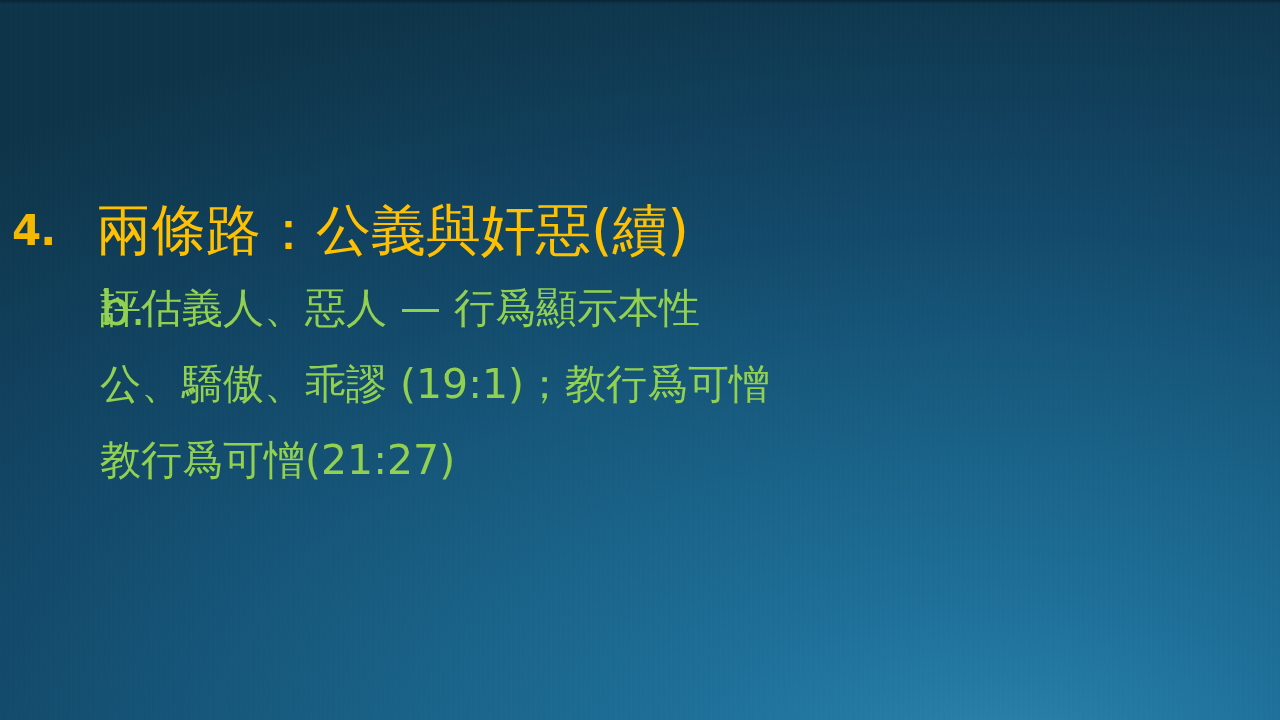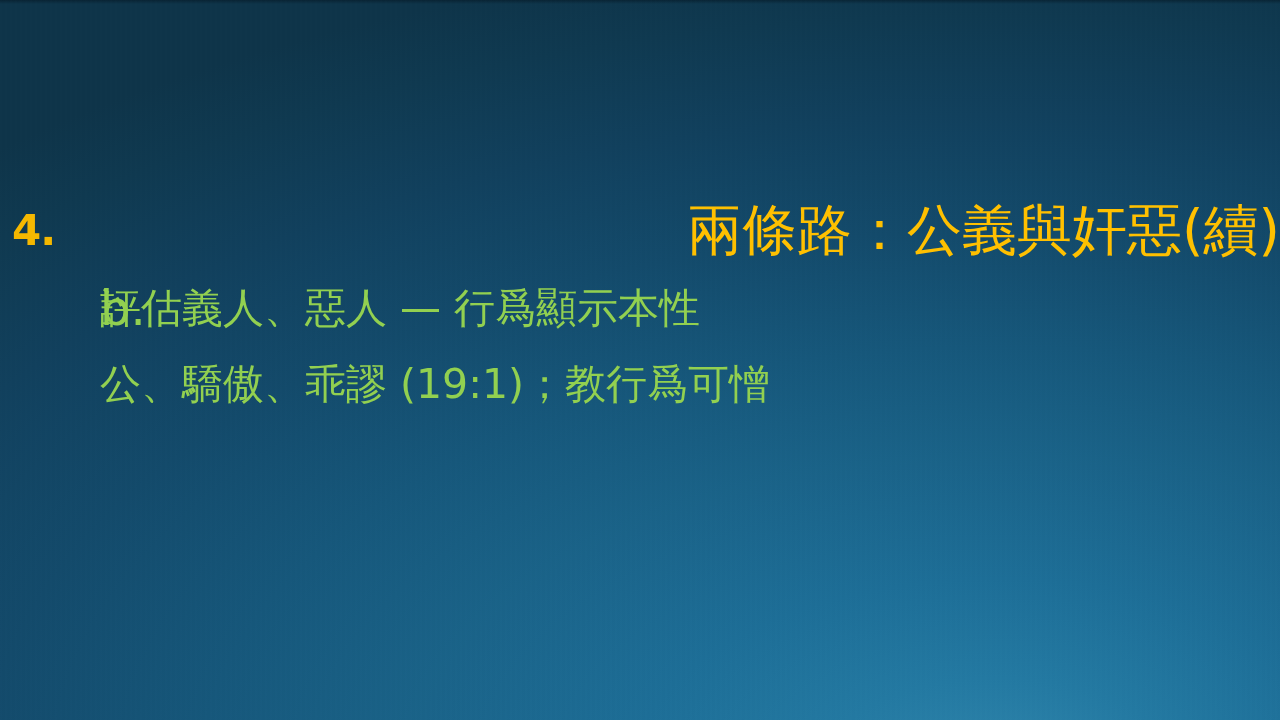--- a/index.html
+++ b/index.html
@@ -78,21 +78,20 @@
     font-weight: 700;
     letter-spacing: -1px;
   }
   .lvl1 .body {
     flex: 1 1 auto;
     color: #ffc000;
     font-size: 55px;
     line-height: 68px;
     letter-spacing: 0px;
     white-space: nowrap;
-    text-align: right;
   }
 
   
   .lvl2 {
     margin: 0;
   }
   .lvl2 .marker {
     flex: 0 0 auto;
     width: 100px;
     padding-left: 100px;
@@ -128,17 +127,18 @@
     <div class="block lvl1">
       <div class="marker">4.</div>
       <div class="body">兩條路：公義與奸惡(續)</div>
     </div>
 
     <div class="block lvl2">
       <div class="marker">b.</div>
       <div class="body">
         <span class="ln">評估義人、惡人 — 行爲顯示本性</span>
         <span class="ln">公、驕傲、乖謬 (19:1)；教行爲可憎</span>
+        <span class="ln">教行爲可憎(21:27)</span>
       </div>
     </div>
 
   </div>
 </div>
 
 </body></html>

